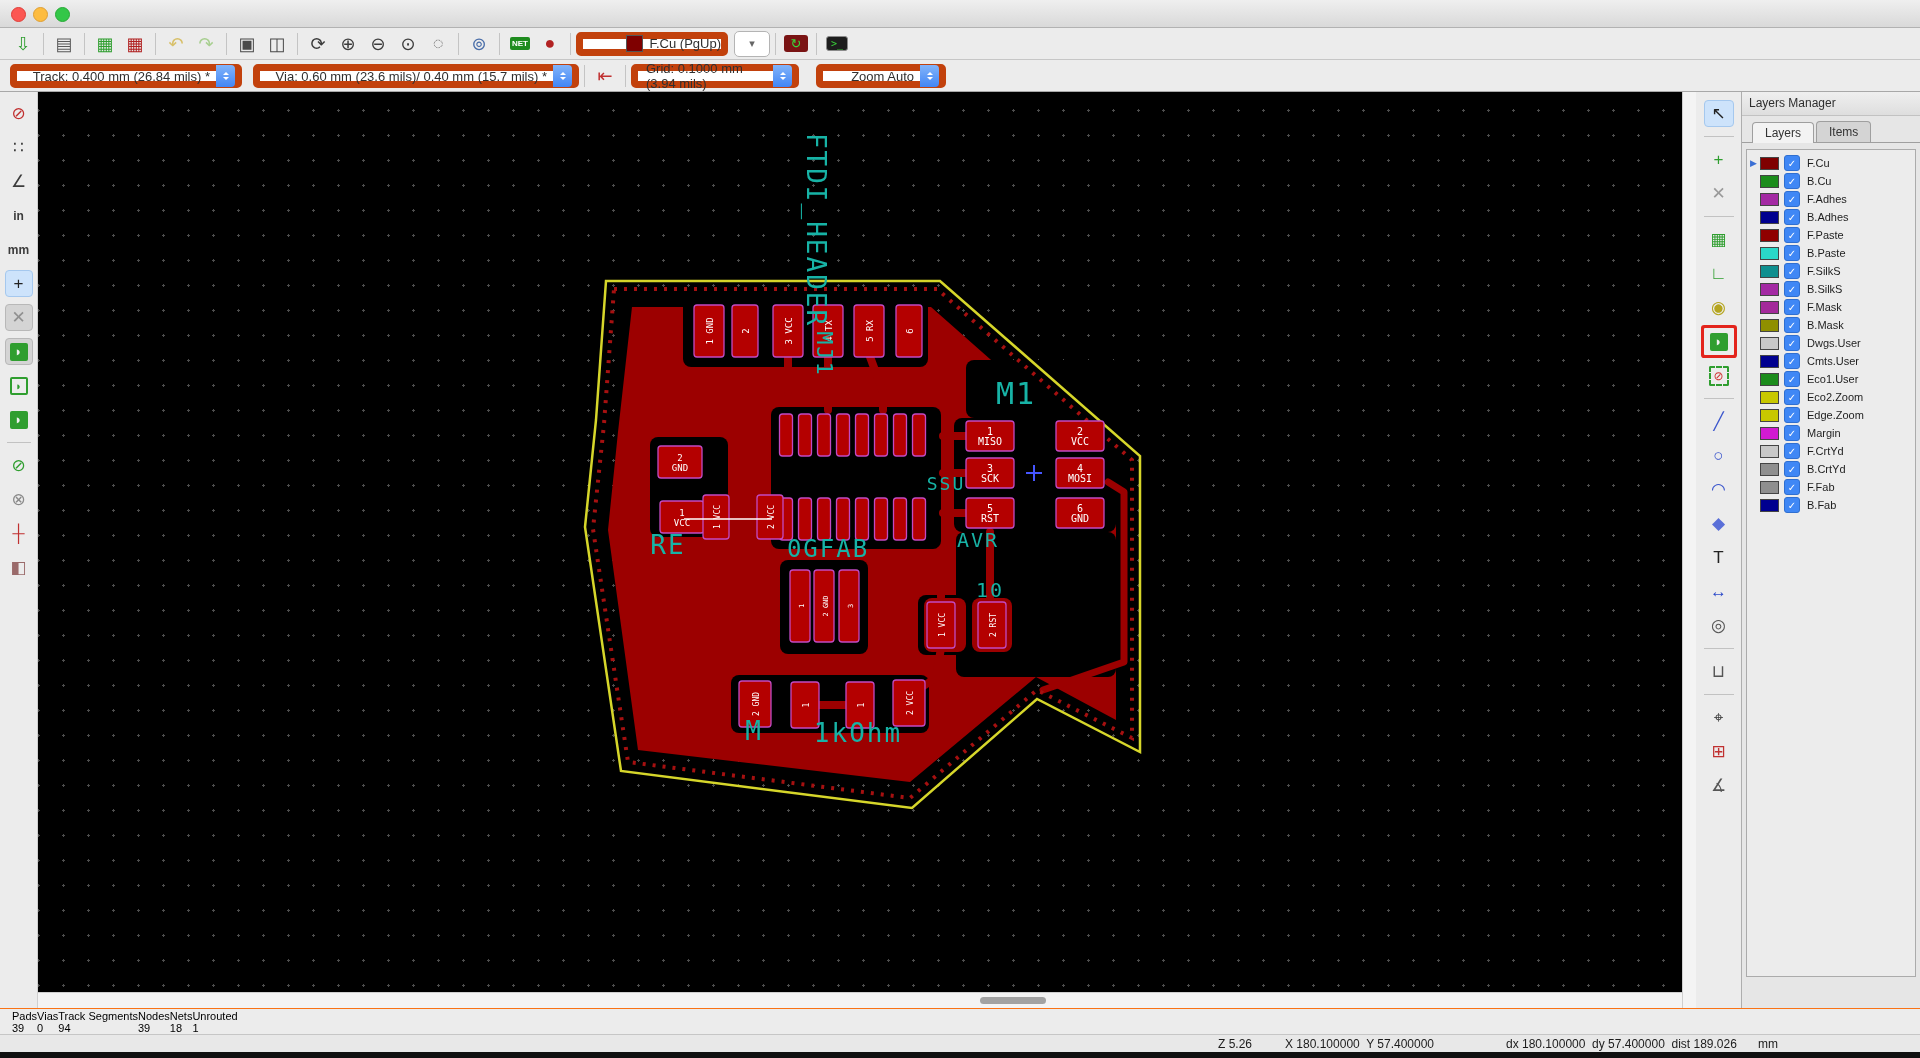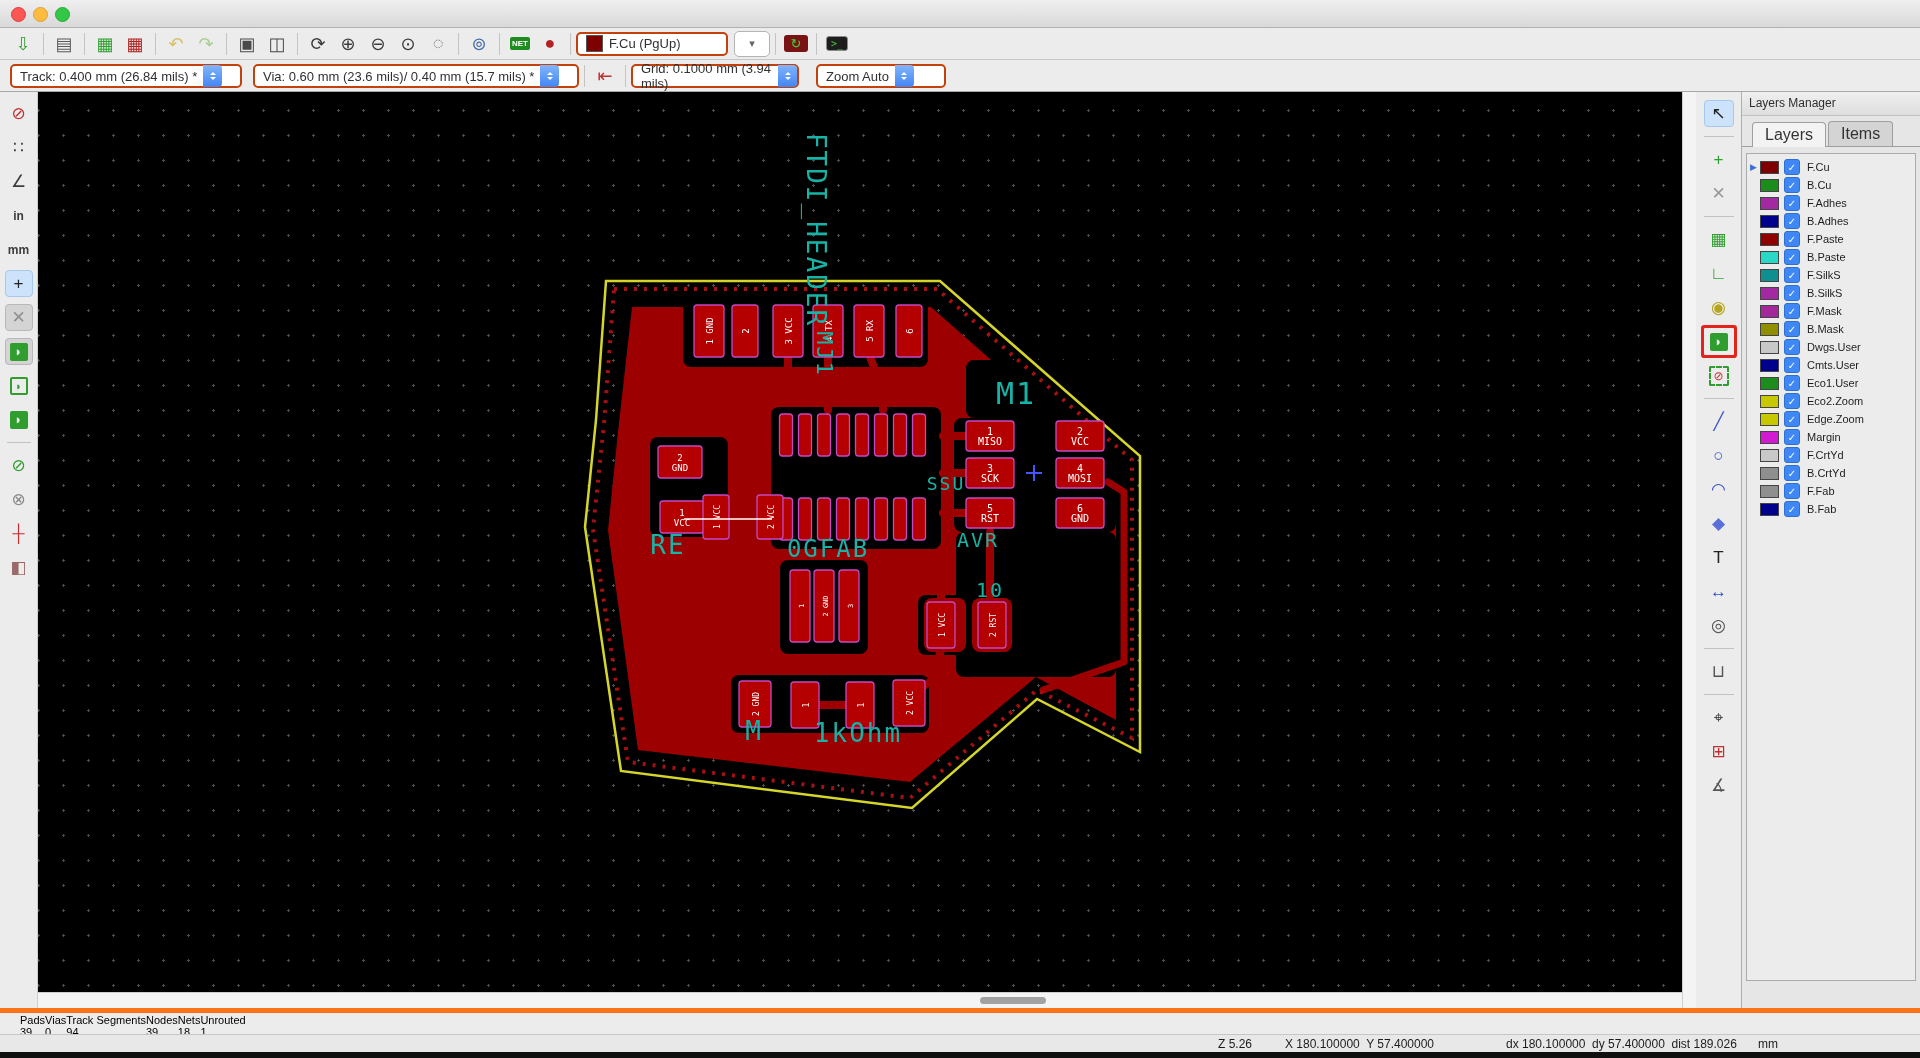--- a/index.html
+++ b/index.html
@@ -11,21 +11,21 @@
   #tl-min{left:33px;background:#fdbc40;border:1px solid #de9f34;}
   #tl-max{left:55px;background:#33c748;border:1px solid #27aa35;}
   
   #toolbar1{position:absolute;top:28px;left:0;width:1920px;height:32px;background:#ececec;border-bottom:1px solid #c6c6c6;display:flex;align-items:center;padding-left:8px;box-sizing:border-box;}
   #toolbar1-items,#toolbar2{display:flex;align-items:center;}
   .tbtn{width:30px;height:26px;display:flex;align-items:center;justify-content:center;font-size:18px;color:#3c3c3c;flex:none;}
   .tbtn.sep{width:1px;height:22px;background:#c4c4c4;margin:0 5px;font-size:0;}
   .tbtn.net-badge span{background:#1f8c1f;color:#fff;font-size:8px;font-weight:bold;border-radius:2px;padding:2px 2px;letter-spacing:0;}
   .tbtn.upd span{background:#7a1414;color:#3ad43a;font-size:13px;padding:1px 7px;border-radius:3px;}
   .tbtn.term span{background:#1d1d1d;color:#3ad43a;border:1px solid #8a8a8a;border-radius:3px;padding:1px 4px;font-size:10px;font-family:"DejaVu Sans Mono",monospace;}
-  .combo{height:24px;background:#fff;border:2px solid #c2410c;border-radius:5px;display:flex;align-items:center;font-size:13px;color:#303030;padding-left:8px;box-sizing:border-box;justify-content:flex-start;flex:none;}
+  .combo{height:24px;background:#fff;border:7px solid #c2410c;border-radius:5px;display:flex;align-items:center;font-size:13px;color:#303030;padding-left:8px;box-sizing:border-box;justify-content:flex-end;flex:none;}
   .combo .swatch{width:15px;height:15px;background:#7f0000;border:1px solid #555;margin-right:6px;flex:none;}
   .stepper{width:19px;height:22px;background:linear-gradient(#82b4fa,#4286f5);border-radius:0 4px 4px 0;display:flex;flex-direction:column;align-items:center;justify-content:center;color:#fff;margin-left:6px;flex:none;}
   .stepper i{border:3.5px solid transparent;display:block;width:0;height:0;}
   .stepper .up{border-bottom-color:#fff;margin-bottom:1px;}
   .stepper .dn{border-top-color:#fff;margin-top:1px;}
   .chevbtn{width:34px;height:24px;background:#fff;border:1px solid #b4b4b4;border-radius:5px;margin-left:6px;display:flex;align-items:center;justify-content:center;color:#666;font-size:11px;flex:none;}
   #toolbar2{position:absolute;top:61px;left:0;width:1920px;height:31px;background:#ececec;border-bottom:1px solid #a8a8a8;padding-left:10px;box-sizing:border-box;}
   
   .vtools{position:absolute;top:92px;height:916px;background:#ececec;display:flex;flex-direction:column;align-items:center;padding-top:8px;box-sizing:border-box;}
   #lefttools{left:0;width:38px;border-right:1px solid #cfcfcf;}
@@ -43,31 +43,31 @@
   
   #canvas{position:absolute;left:38px;top:92px;width:1644px;height:900px;background-color:#000;background-image:radial-gradient(circle,#4d4d4d 1px,transparent 1.4px);background-size:25px 25px;background-position:13px 6px;overflow:hidden;}
   #pcb-svg{position:absolute;left:0;top:0;}
   #hscroll{position:absolute;left:38px;top:992px;width:1644px;height:16px;background:#f4f4f4;border-top:1px solid #cfcfcf;box-sizing:border-box;}
   #hthumb{position:absolute;left:942px;top:4px;width:66px;height:7px;border-radius:4px;background:#a2a2a2;}
   #vscroll{position:absolute;left:1682px;top:92px;width:14px;height:916px;background:#f4f4f4;border-left:1px solid #cfcfcf;box-sizing:border-box;}
   
   #layers-panel{position:absolute;left:1741px;top:92px;width:179px;height:916px;background:#e6e6e6;border-left:1px solid #aeaeae;box-sizing:border-box;}
   #lm-title{height:23px;line-height:23px;padding-left:7px;font-size:12px;color:#2e2e2e;border-bottom:1px solid #c2c2c2;background:linear-gradient(#efefef,#dedede);}
   #lm-tabs{display:flex;padding:5px 0 0 10px;border-bottom:1px solid #9f9f9f;}
-  .lm-tab{font-size:16px;color:#333;padding:3px 12px;border:1px solid #9f9f9f;border-bottom:none;border-radius:4px 4px 0 0;background:#d4d4d4;margin-right:2px;}
+  .lm-tab{font-size:12px;color:#333;padding:3px 12px;border:1px solid #9f9f9f;border-bottom:none;border-radius:4px 4px 0 0;background:#d4d4d4;margin-right:2px;}
   .lm-tab.active{background:#f3f3f3;position:relative;top:1px;}
   #lm-list{margin:6px 4px;background:#ececec;border:1px solid #ababab;padding:4px 0;height:828px;box-sizing:border-box;overflow:hidden;}
   .lrow{display:flex;align-items:center;height:18px;padding-left:3px;}
   .lrow .arrow{width:10px;font-size:9px;color:#3b6fd4;visibility:hidden;}
   .lrow.active .arrow{visibility:visible;}
   .lrow .sw{width:17px;height:11px;border:1px solid #444;margin-right:5px;flex:none;}
   .lrow .cb{width:14px;height:14px;background:#3f87f5;border:1px solid #2f6fd0;border-radius:3px;color:#fff;font-size:10px;display:flex;align-items:center;justify-content:center;margin-right:7px;flex:none;}
   .lrow .lname{font-size:11px;color:#1e1e1e;}
   
-  #status1{position:absolute;left:0;top:1008px;width:1920px;height:26px;background:#ececec;border-top:5px solid #f97316;display:flex;padding-left:20px;box-sizing:border-box;}
+  #status1{position:absolute;left:0;top:1008px;width:1920px;height:26px;background:#ececec;border-top:1px solid #f97316;display:flex;padding-left:12px;box-sizing:border-box;}
   .sitem{display:flex;flex-direction:column;font-size:11px;line-height:12px;padding-top:1px;flex:none;}
   #status2{position:absolute;left:0;top:1034px;width:1920px;height:18px;background:#e8e8e8;border-top:1px solid #c6c6c6;font-size:12px;color:#1c1c1c;}
   #status2 span{position:absolute;top:2px;white-space:pre;}
   #blackstrip{position:absolute;left:0;top:1052px;width:1920px;height:6px;background:#101010;}
 </style>
 </head>
 <body>
 
 <div id="titlebar">
   <span class="tl" id="tl-close"></span>

